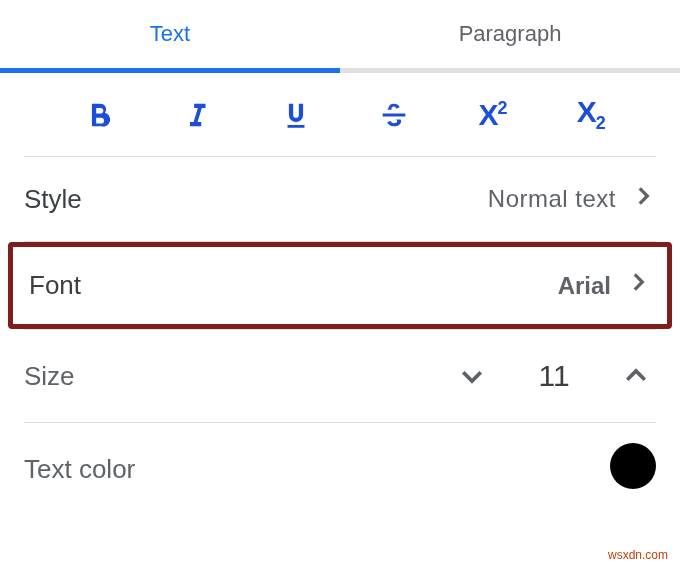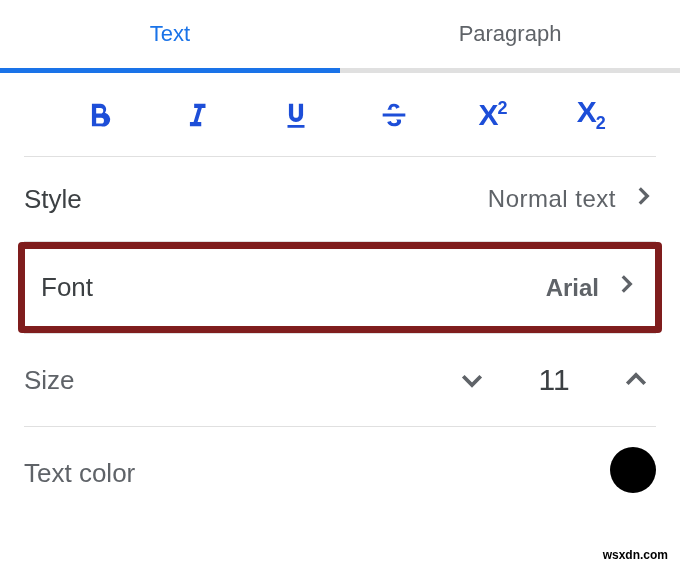--- a/index.html
+++ b/index.html
@@ -15,29 +15,29 @@
     .toolbtn { flex: 1; display: flex; align-items: center; justify-content: center; color: #1d4ed8; cursor: pointer; }
     .toolbtn svg { width: 34px; height: 34px; }
     .toolbtn .xlabel { font-size: 30px; font-weight: 700; letter-spacing: -1px; }
     .toolbtn sup, .toolbtn sub { font-size: 18px; font-weight: 700; }
     .divider { height: 1px; background: #e0e0e0; margin: 0 24px; }
     .row { display: flex; align-items: center; justify-content: space-between; padding: 26px 24px; font-size: 26px; color: #424242; cursor: pointer; }
     .row .label { font-size: 26px; color: #3c4043; }
     .row .value { display: flex; align-items: center; gap: 14px; color: #5f6368; }
     .row .value.big { font-size: 24px; letter-spacing: 0.5px; }
     .chev svg { width: 26px; height: 26px; }
-    .highlight { border: 7px solid #7f1d1d; border-radius: 4px; margin: 0 18px; padding: 22px 16px !important; text-align: center; }
+    .highlight { border: 5px solid #7f1d1d; border-radius: 4px; margin: 0 8px; padding: 22px 16px !important; text-align: center; }
     .sizerow { display: flex; align-items: center; justify-content: space-between; padding: 26px 24px; font-size: 26px; }
     .sizecontrols { display: flex; align-items: center; gap: 42px; }
     .sizecontrols .btn { width: 40px; height: 40px; display: flex; align-items: center; justify-content: center; cursor: pointer; }
     .sizecontrols .btn svg { width: 30px; height: 30px; }
     .sizeval { font-size: 30px; color: #3c4043; min-width: 40px; text-align: center; }
     .colorrow { display: flex; align-items: center; justify-content: space-between; padding: 26px 24px 0; font-size: 26px; gap: 14px; }
     .colorswatch { width: 46px; height: 46px; border-radius: 50%; background: #000; margin-top: -6px; }
-    .watermark { position: absolute; right: 12px; bottom: 6px; font-size: 12px; color: #000000; font-family: Arial; font-weight: bold; }
+    .watermark { position: absolute; right: 12px; bottom: 6px; font-size: 12px; color: #c2410c; font-family: Arial; }
   </style>
 </head>
 <body>
 
 <div class="wrap">
   <div class="tabs">
     <div class="tab active">Text</div>
     <div class="tab">Paragraph</div>
   </div>
   <div class="tab-underline">

